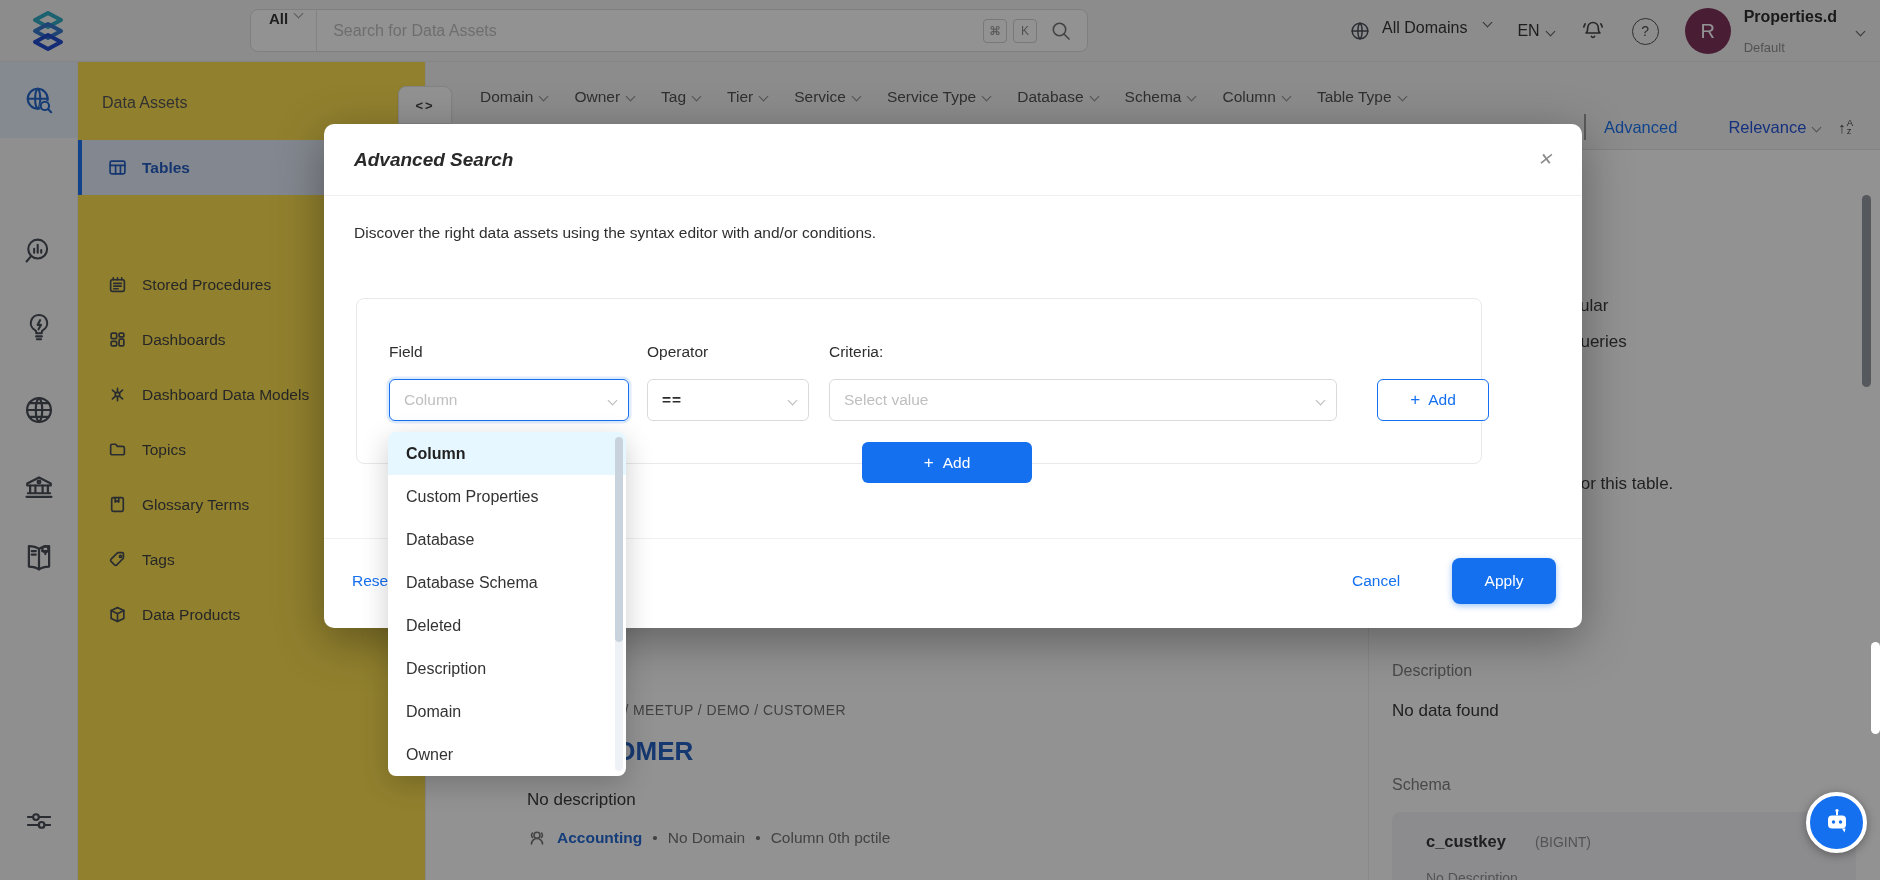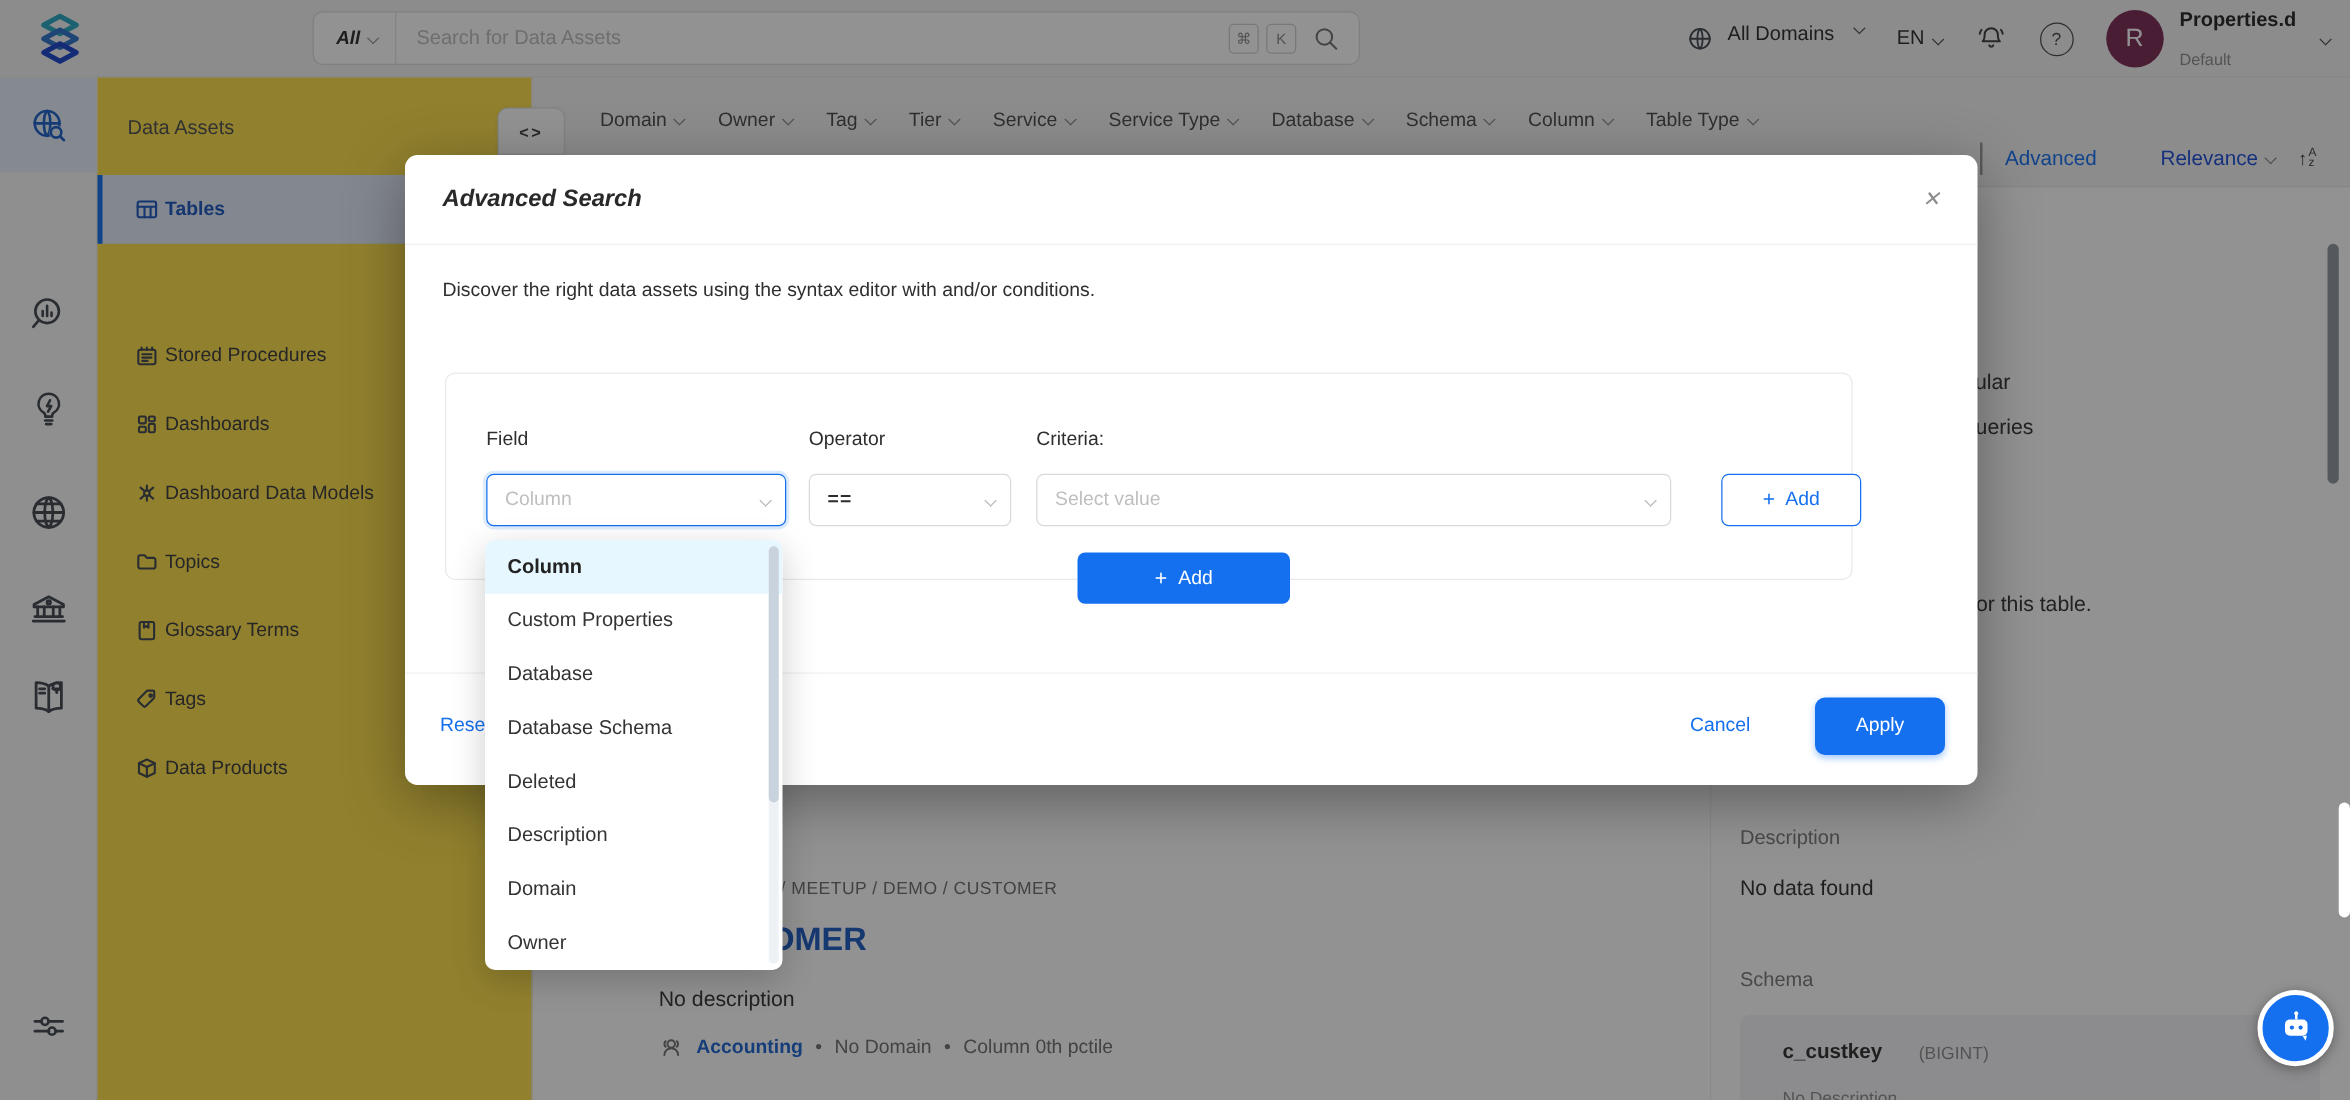--- a/index.html
+++ b/index.html
@@ -17,22 +17,22 @@
   }
   svg { display:block; }
   .ic { stroke:#40454d; stroke-width:1.6; fill:none; stroke-linecap:round; stroke-linejoin:round; }
 
   
   #topnav { left:0; top:0; width:1880px; height:62px; background:#f5f5f5; border-bottom:1px solid #e7e7e7; }
   #searchbar {
     left:250px; top:9px; width:838px; height:43px; background:#fff;
     border:1px solid #dcdcdc; border-radius:8px; display:flex; align-items:center;
   }
-  #scope { display:flex; align-items:center; padding:0 14px 0 18px; height:100%;
-    border-right:1px solid #e3e3e3; color:#2c2c2c; font-size:15px; font-weight:700; cursor:pointer;font-style:italic; }
+  #scope { display:flex; align-items:flex-start; padding:0 14px 0 18px; height:100%;
+    border-right:1px solid #e3e3e3; color:#2c2c2c; font-size:15px; font-weight:700; cursor:pointer; }
   #search-ph { flex:1; padding-left:16px; color:#bdbdbd; font-size:16px; }
   .keycap {
     min-width:24px; height:24px; border:1px solid #cfcfcf; border-radius:4px;
     color:#8a8a8a; font-size:12px; display:flex; align-items:center; justify-content:center;
     padding:0 5px; margin-right:6px; background:#fff;
   }
   #nav-right { right:0; top:0; height:62px; display:flex; align-items:center; gap:26px; padding-right:16px; }
   .nav-txt { font-size:16px; color:#2c2c2c; }
   #help-circle { width:27px; height:27px; border:1.6px solid #4a4a4a; border-radius:50%;
     display:flex; align-items:center; justify-content:center; font-size:14px; color:#4a4a4a; }
@@ -44,21 +44,21 @@
   
   #rail { left:0; top:62px; width:78px; height:818px; background:#fafafa; border-right:1px solid #ececec; }
   .rail-item { position:absolute; left:0; width:77px; display:flex; justify-content:center; cursor:pointer; }
   #rail-active { left:0; top:18px; width:77px; height:76px; background:#e7f0fb; display:flex; align-items:center; justify-content:center; }
   .ic-blue { stroke:#1d61c9; }
 
   
   #left-panel { left:78px; top:62px; width:348px; height:818px; background:#fde047; border-right:1px solid #ececec; }
   #panel-title { left:24px; top:32px; font-size:16px; color:#4f4f4f; }
   .lp-item { position:absolute; left:0; width:348px; height:55px; display:flex; align-items:center;
-    padding-left:30px; gap:5px; font-size:15.5px; color:#3b3b3b; cursor:pointer; }
+    padding-left:30px; gap:15px; font-size:15.5px; color:#3b3b3b; cursor:pointer; }
   .lp-item.active { background:#e3ecf7; border-left:4px solid #1570ef; padding-left:26px; color:#1b57be; font-weight:700; }
   .lp-item.active .ic { stroke:#1b57be; }
 
   #code-toggle { left:398px; top:86px; width:54px; height:38px; background:#fff; border:1px solid #e4e4e4;
     border-radius:8px 8px 0 0; box-shadow:0 1px 3px rgba(0,0,0,.08); display:flex; align-items:center;
     justify-content:center; font-size:13px; letter-spacing:2px; font-weight:700; color:#3c3c3c; cursor:pointer; }
 
   
   #filter-strip { left:426px; top:62px; width:1454px; height:88px; background:#f5f5f5; border-bottom:1px solid #e2e2e2; }
   #filters { left:480px; top:88px; display:flex; gap:27px; align-items:center; }

